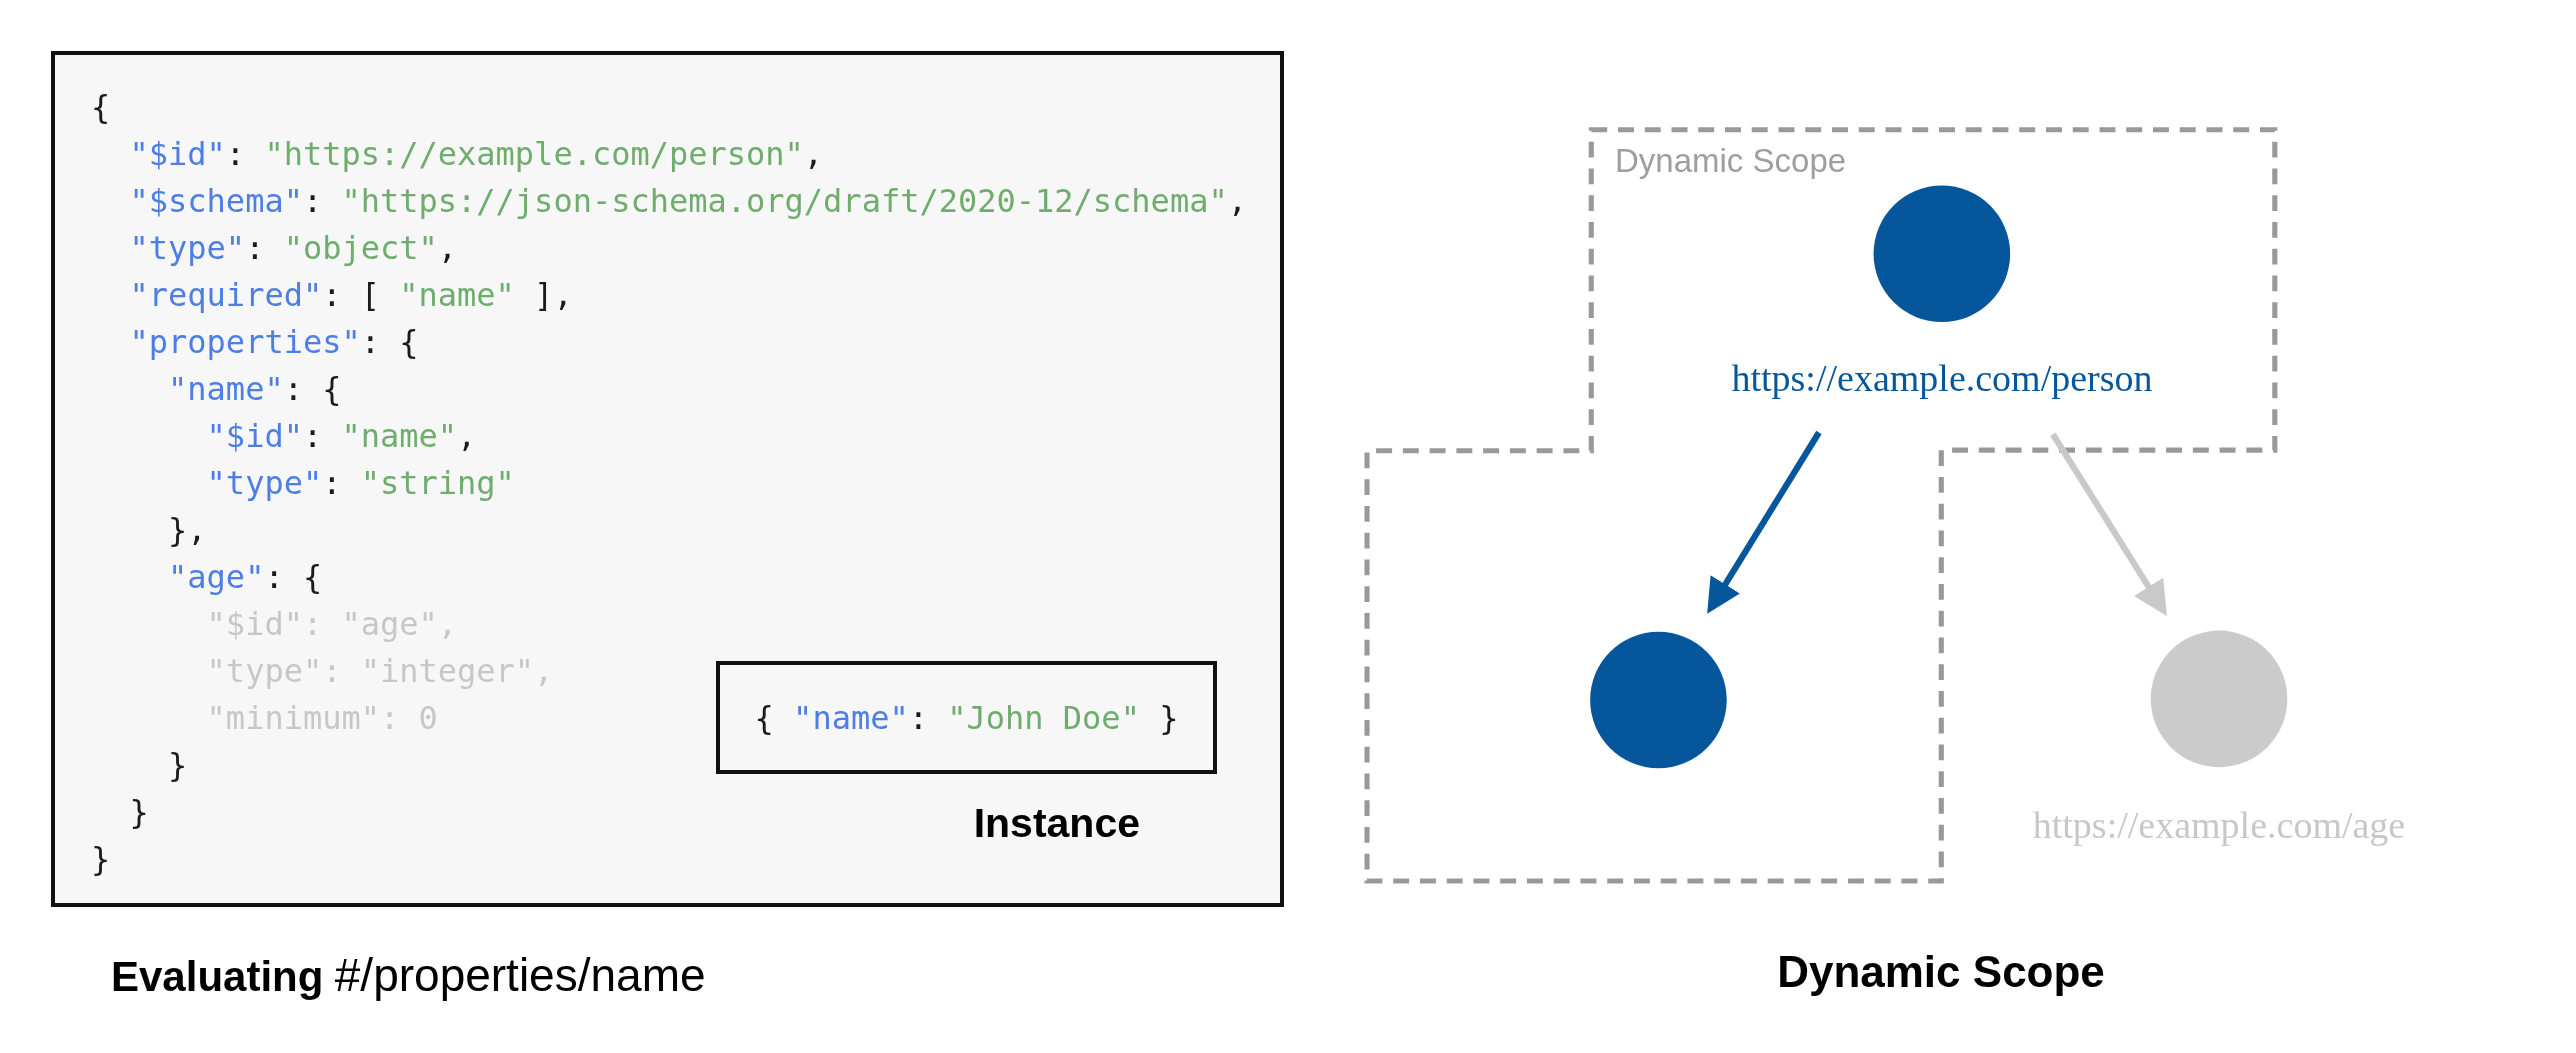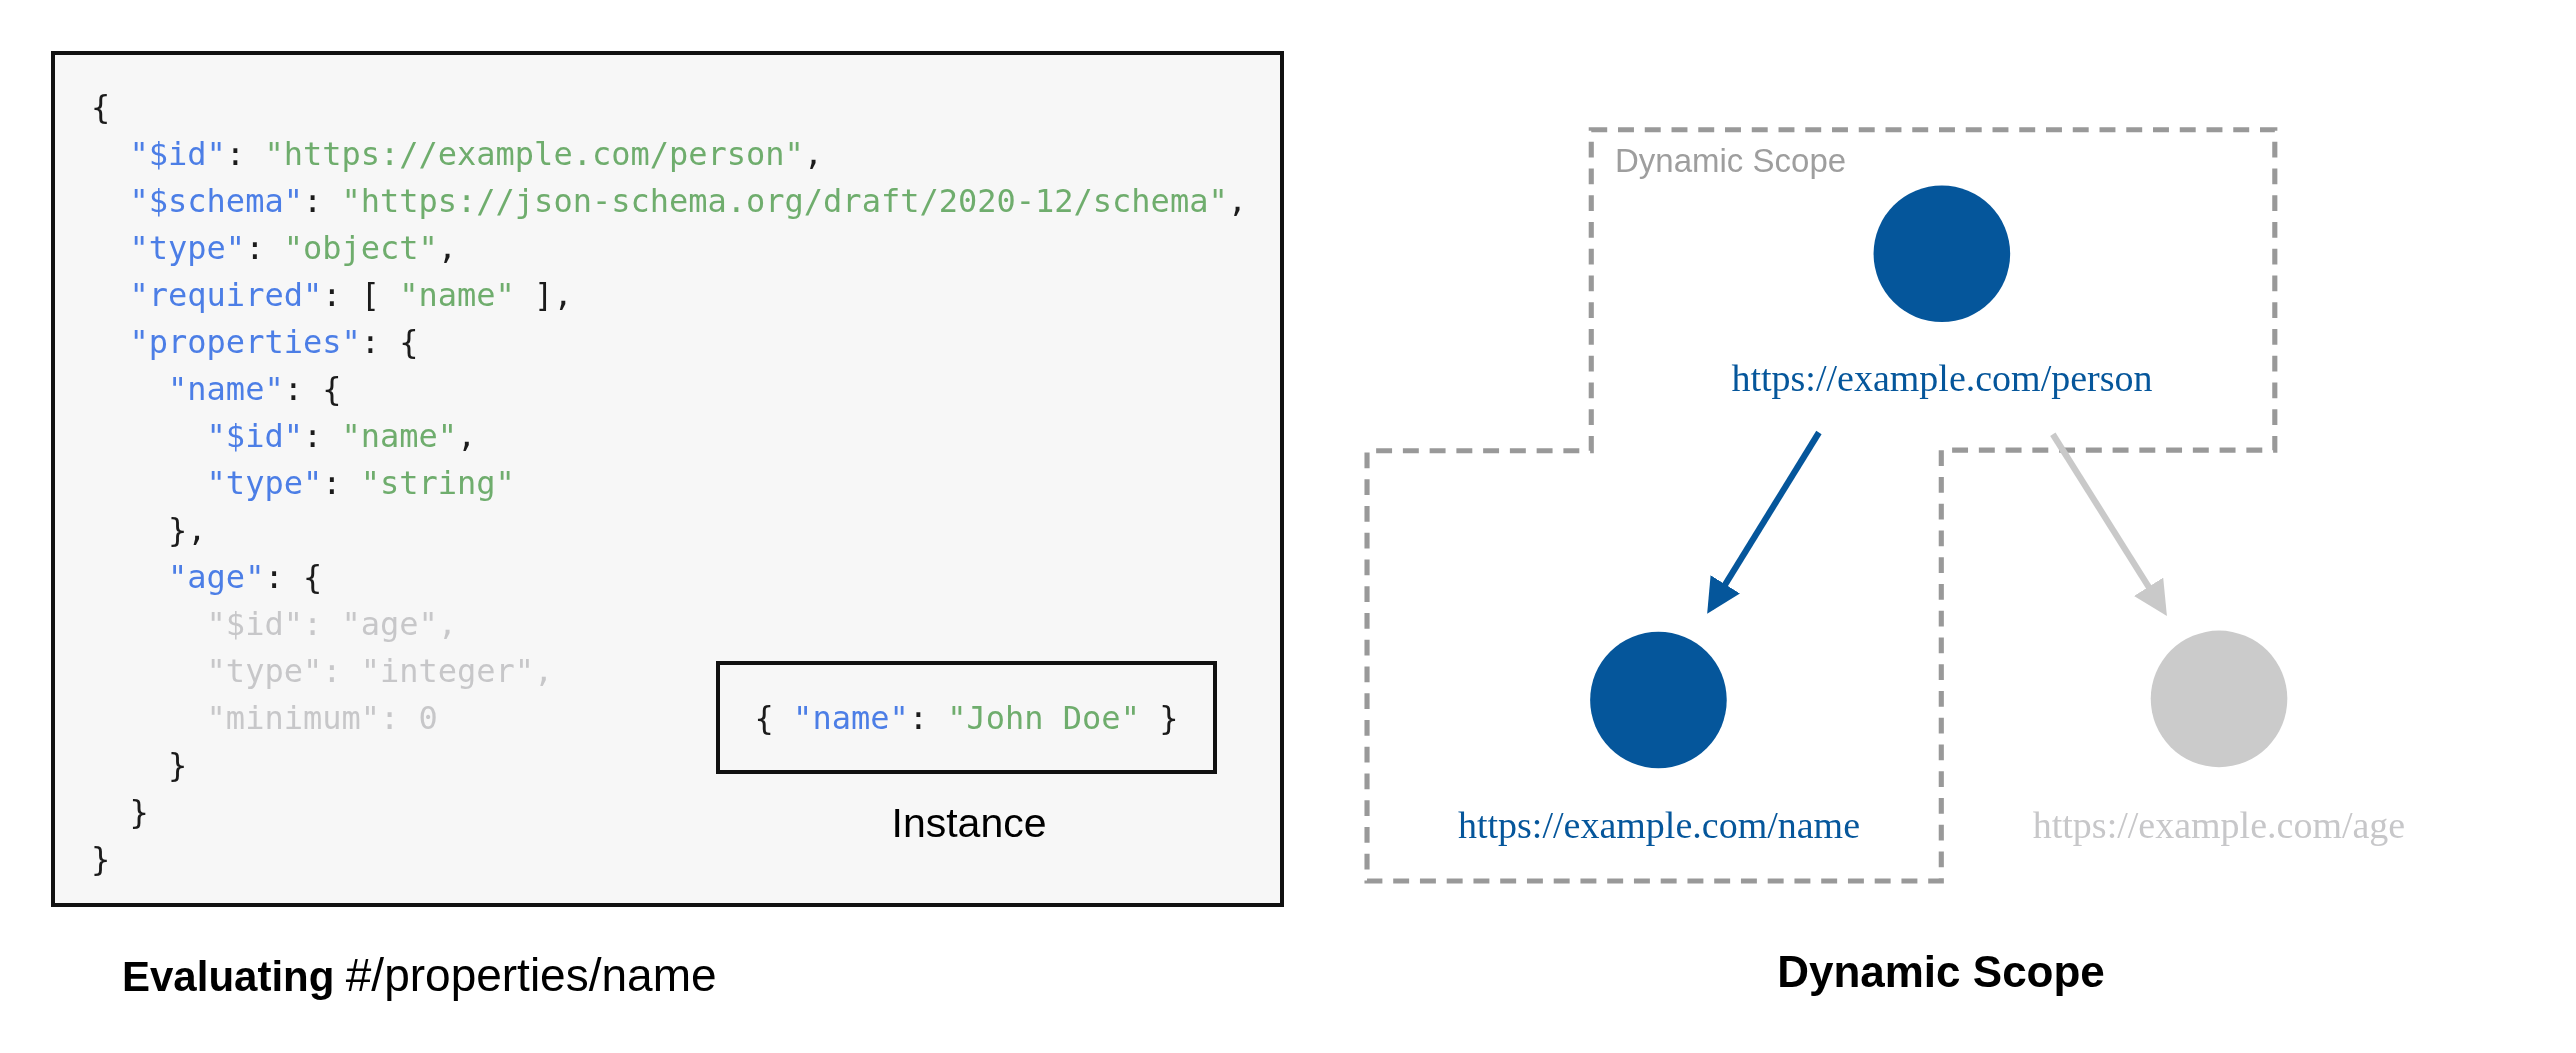--- a/index.html
+++ b/index.html
@@ -19,25 +19,25 @@
   .code{position:absolute;left:36px;top:29px;font-family:"DejaVu Sans Mono",monospace;
     font-size:32px;line-height:47px;white-space:pre;color:var(--code-punct)}
   .tok-k{color:var(--code-key)}
   .tok-s{color:var(--code-string)}
   .tok-p{color:var(--code-punct)}
   .tok-m{color:var(--code-muted)}
   .instance-box{position:absolute;left:661px;top:606px;width:501px;height:113px;
     border:4.6px solid var(--panel-border);background:var(--panel-bg);
     display:flex;align-items:center;justify-content:center}
   .instance-box code{font-family:"DejaVu Sans Mono",monospace;font-size:32px;white-space:pre}
-  .instance-label{position:absolute;left:743px;top:747px;width:342px;text-align:center;
-    font-weight:normal;font-size:41px;line-height:43px;color:var(--caption)}
+  .instance-label{position:absolute;left:743px;top:747px;width:342px;text-align:right;
+    font-weight:bold;font-size:41px;line-height:43px;color:var(--caption)}
 
   
-  .caption-left{position:absolute;left:122px;top:950px;display:flex;align-items:baseline;color:var(--caption)}
+  .caption-left{position:absolute;left:111px;top:950px;display:flex;align-items:baseline;color:var(--caption)}
   .caption-left .bold{font-weight:bold;font-size:42px;line-height:51px}
   .caption-left .mono{font-family:Liberation Sans, sans-serif;font-size:46px;line-height:51px;margin-left:11.4px}
   .caption-right{position:absolute;left:1713px;top:946px;width:456px;text-align:center;
     font-weight:bold;font-size:44px;line-height:51px;color:var(--caption)}
 
   
   .diagram-svg{position:absolute;left:1338px;top:102px;width:996px;height:809px}
   .scope-outline{fill:none;stroke:var(--scope-border);stroke-width:9;stroke-dasharray:28 19}
   .node-active{fill:var(--node-blue)}
   .node-inactive{fill:var(--node-gray)}
@@ -80,18 +80,17 @@
     <polygon class="scope-outline" points="445,48 1646,48 1646,611 1060,611 1060,1368 51,1368 51,612 445,612"></polygon>
     <line class="edge-active" x1="845" y1="580" x2="655" y2="888" marker-end="url(#ah-blue)"></line>
     <line class="edge-inactive" x1="1256" y1="583" x2="1450" y2="892" marker-end="url(#ah-gray)"></line>
     <circle class="node-active" cx="1061" cy="266" r="120"></circle>
     <circle class="node-active" cx="563" cy="1050" r="120"></circle>
     <circle class="node-inactive" cx="1548" cy="1048" r="120"></circle>
   </svg>
 
   <div class="scope-region-label">Dynamic Scope</div>
   <div class="url url-person">https://example.com/person</div>
-  <div class="url url-name">https://example.com/name</div>
   <div class="url url-age">https://example.com/age</div>
 
   <div class="caption-right">Dynamic Scope</div>
 </div>
 
 
 </body></html>

